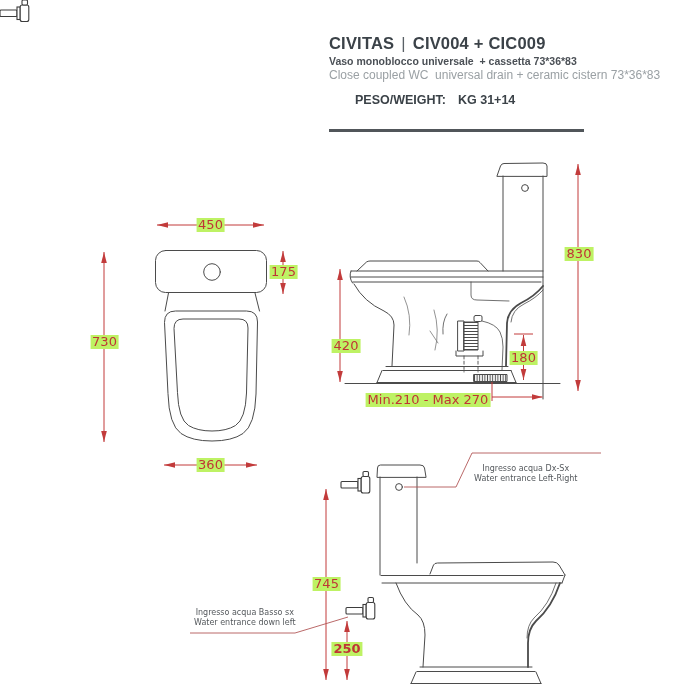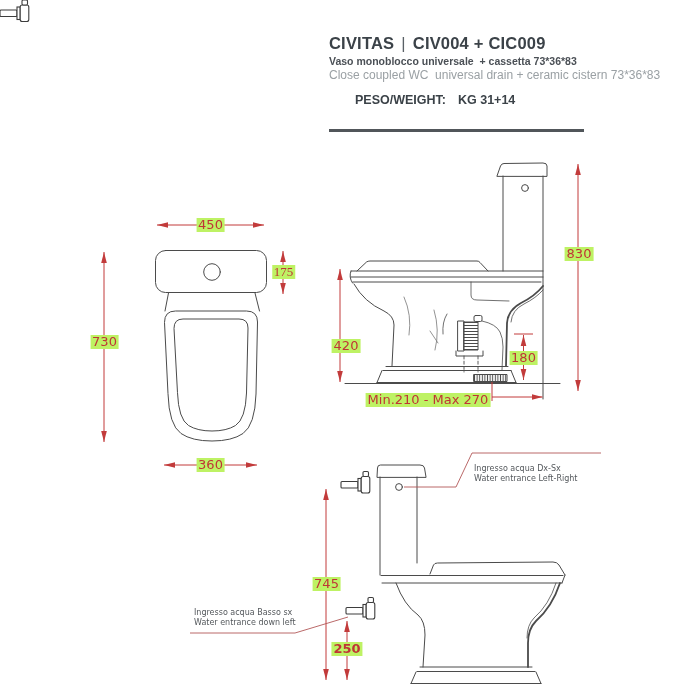--- a/index.html
+++ b/index.html
@@ -1,17 +1,17 @@
 <!DOCTYPE html>
 <html><head>
 <meta charset="utf-8">
 <style>
   html,body{margin:0;padding:0;background:#fff;}
   #page{position:relative;width:700px;height:700px;background:#ffffff;overflow:hidden;
-        font-family:"DejaVu Sans", sans-serif;}
+        font-family:"DejaVu Sans", sans-serif;text-align:center;}
   #art{position:absolute;left:0;top:0;}
 
   
   .hdr{position:absolute;left:329px;font-family:"Liberation Sans", sans-serif;}
   #title{top:34px;font-size:16.5px;font-weight:700;color:#3b4248;letter-spacing:.2px;}
   #title .div{font-weight:400;color:#5a6066;margin:0 7px;}
   #sub-it{top:55px;font-size:10.5px;font-weight:700;color:#4b5056;}
   #sub-en{top:68px;font-size:12px;font-weight:400;color:#9aa0a4;}
   #weight{top:93px;font-size:12.5px;font-weight:700;color:#3b4248;padding-left:26px;}
   #weight .val{margin-left:12px;}
@@ -124,21 +124,21 @@
     <span>CIVITAS</span><span class="div">|</span><span>CIV004 + CIC009</span>
   </div>
   <div class="hdr" id="sub-it">Vaso monoblocco universale&nbsp; + cassetta 73*36*83</div>
   <div class="hdr" id="sub-en">Close coupled WC&nbsp; universal drain + ceramic cistern 73*36*83</div>
   <div class="hdr" id="weight">
     <span>PESO/WEIGHT:</span><span class="val">KG 31+14</span>
   </div>
   <div id="rule"></div>
 
   <div class="dim" style="left:210.5px;top:225px;">450</div>
-  <div class="dim" style="left:283.5px;top:272px;font-family:Liberation Serif, serif;">175</div>
+  <div class="dim" style="left:283.5px;top:272px;">175</div>
   <div class="dim" style="left:104.5px;top:342px;">730</div>
   <div class="dim" style="left:210.5px;top:465px;">360</div>
   <div class="dim" style="left:579px;top:254px;">830</div>
   <div class="dim" style="left:346px;top:326px;margin-top:20px;">420</div>
   <div class="dim" style="left:523.5px;top:358px;">180</div>
   <div class="dim" style="left:428px;top:400px;">Min.210 - Max 270</div>
   <div class="dim" style="left:326.5px;top:584px;">745</div>
   <div class="dim" style="left:347px;top:649px;font-weight:bold;">250</div>
 
   <div class="ann" style="left:474px;top:424px;margin-top:40px;">

